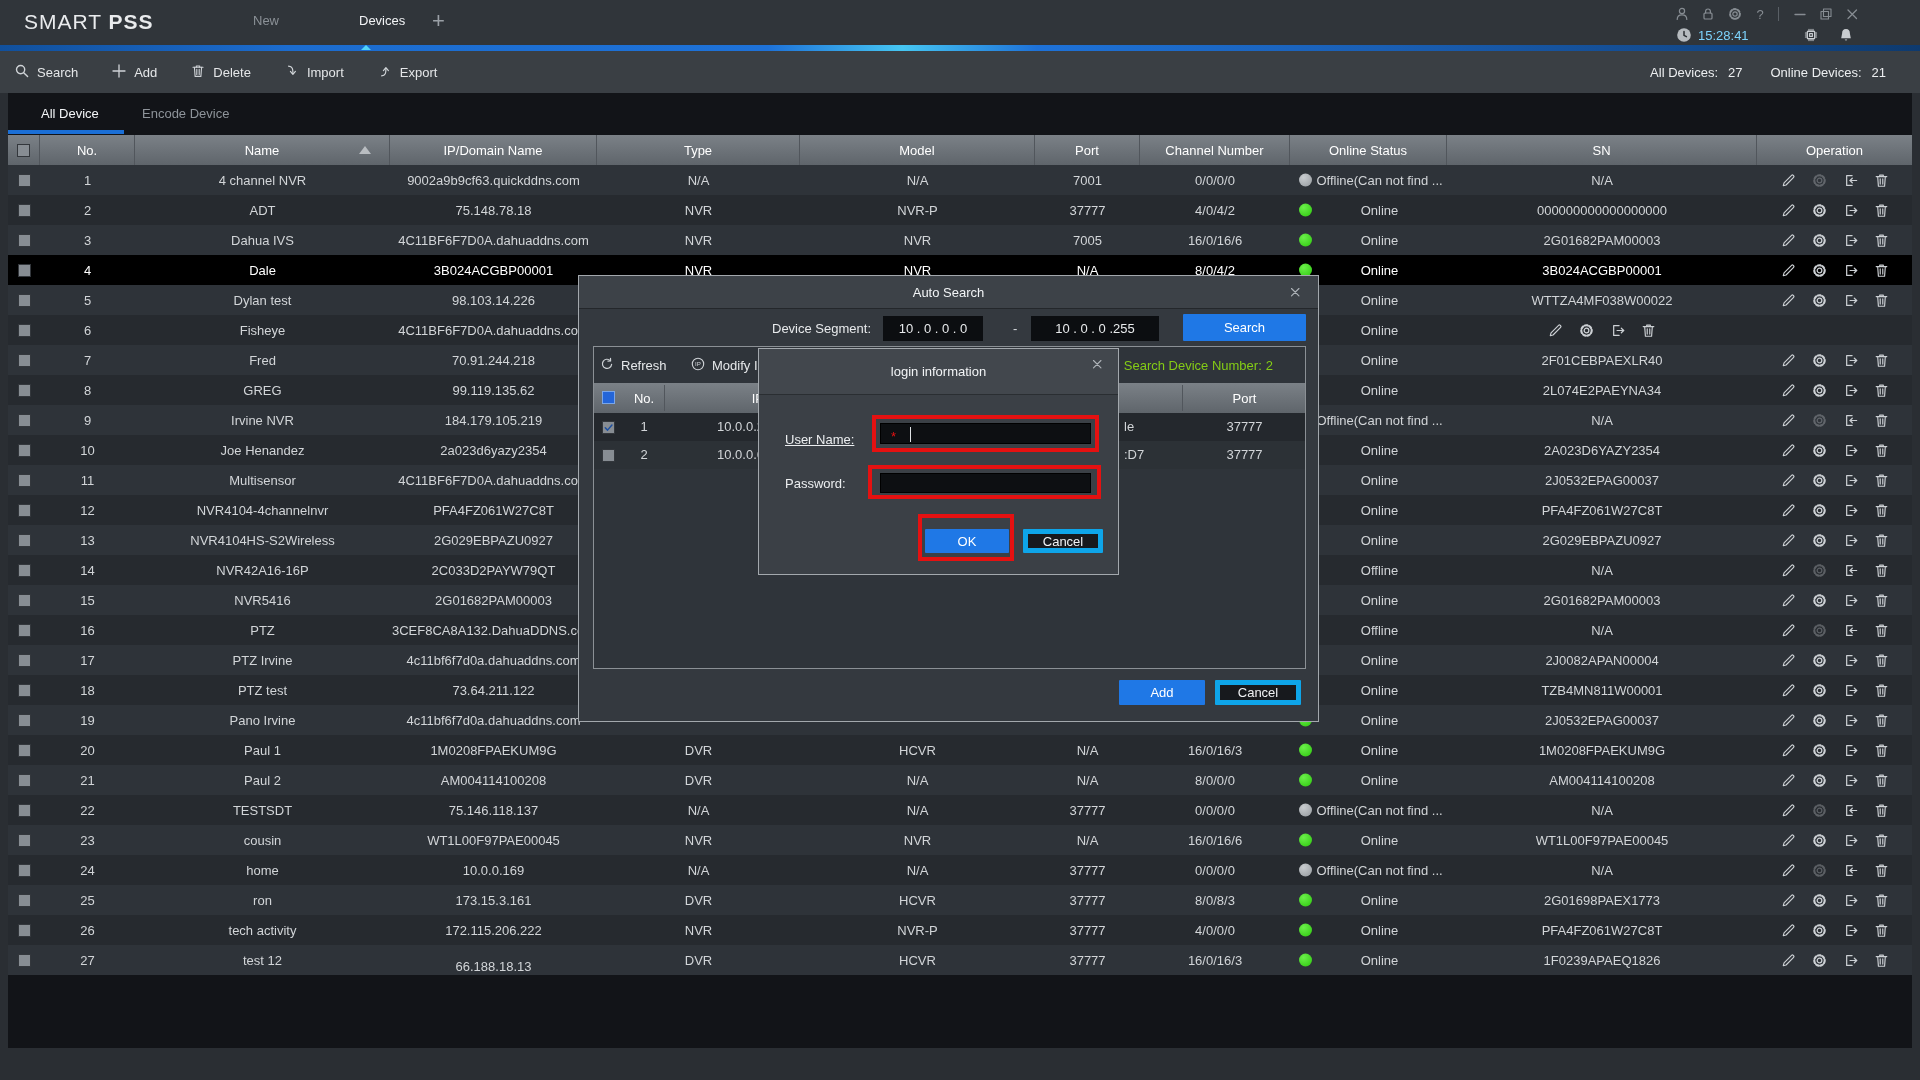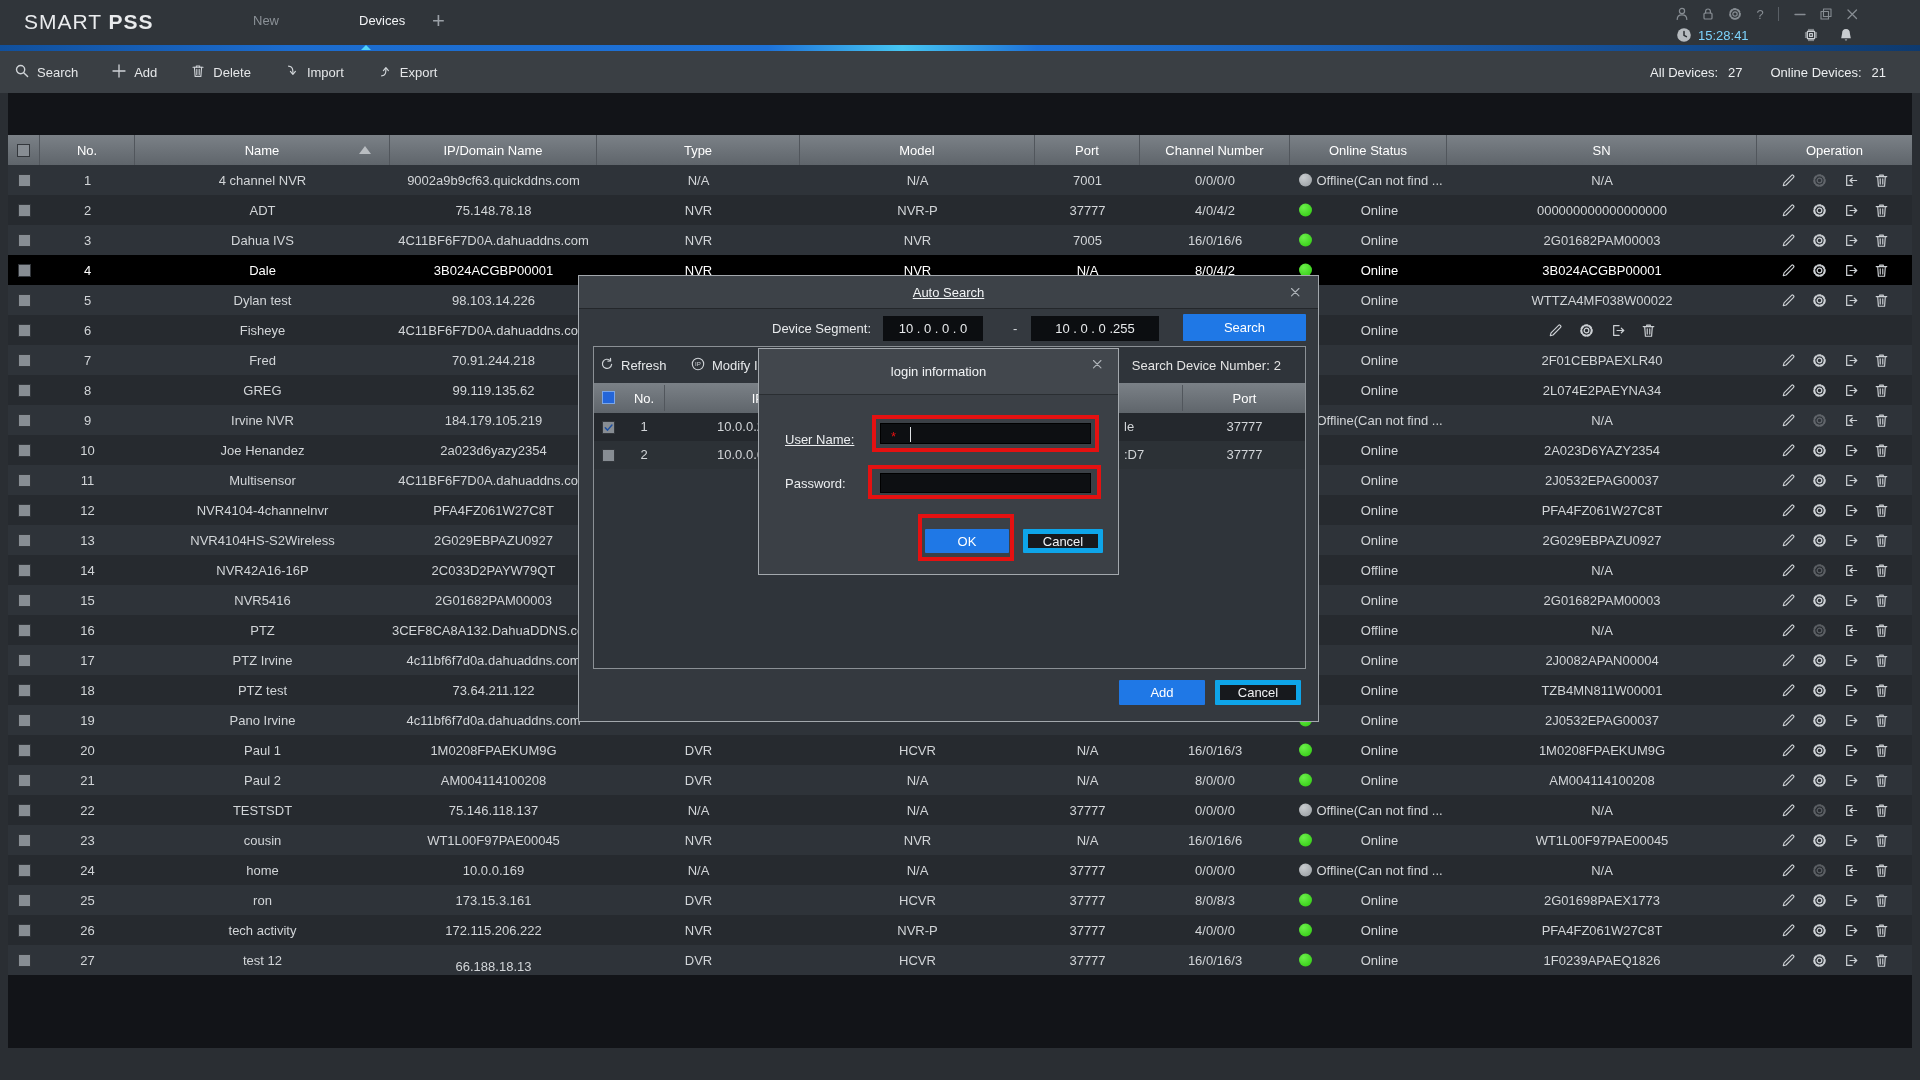--- a/index.html
+++ b/index.html
@@ -63,35 +63,35 @@
   .op svg { width:17px; height:17px; display:block; }
   .op.dim { opacity:.32; }
 
   
   .dialog { position:absolute; border:1px solid #a3a8ad; }
   .dlg-title { position:relative; width:100%; display:flex; align-items:center; justify-content:center; color:#f2f4f6; font-size:13px; }
   .dlg-x { position:absolute; width:14px; height:14px; color:#aeb3b8; }
   .dlg-x svg { width:14px; height:14px; }
 
   .autosearch { left:578px; top:275px; width:741px; height:447px; background:#34393f; z-index:10; }
-  .as-title { height:33px; background:#3d4248; border-bottom:1px solid #24272b;text-decoration:underline; }
+  .as-title { height:33px; background:#3d4248; border-bottom:1px solid #24272b; }
   .as-title .dlg-x { right:16px; top:9px; }
   .as-segrow { position:absolute; left:0; top:38px; width:100%; height:28px; }
   .as-seglabel { position:absolute; right:447px; top:7px; color:#e8eaec; font-size:13px; }
   .ip-box { position:absolute; top:2px; height:25px; background:#0c0e11; color:#e8eaec; font-size:13px;
     display:flex; align-items:center; justify-content:center; gap:0; }
   .as-dash { position:absolute; left:434px; top:7px; color:#d8dbde; font-size:13px; }
   .btn-blue { background:#1f78e6; color:#fff; font-size:13px; display:flex; align-items:center; justify-content:center; border-radius:1px; }
   .btn-dark { background:#17191d; color:#f0f2f4; font-size:13px; display:flex; align-items:center; justify-content:center; border:5px solid #0ea5e9; border-radius:1px; }
   .as-search { position:absolute; left:604px; top:38px; width:123px; height:27px; }
   .as-panel { position:absolute; left:14px; top:70px; width:713px; height:323px; background:#2f343a; border:1px solid #8b9095; }
   .as-actions { position:absolute; left:0; top:0; width:100%; height:36px; }
   .as-act { position:absolute; top:9px; display:flex; align-items:center; gap:6px; color:#e6e8ea; font-size:13px; }
   .as-act svg { width:16px; height:16px; color:#cfd3d7; }
-  .as-devnum { position:absolute; right:24px; top:11px; color:#e5e5e5; font-size:13px; display:flex; gap:4px; }
+  .as-devnum { position:absolute; right:32px; top:11px; color:#84cc16; font-size:13px; display:flex; gap:4px; }
   .as-thead { position:absolute; left:0; top:36px; width:100%; height:30px; background:linear-gradient(#7b8187,#5f656b); }
   .as-hsep { position:absolute; top:38px; width:1px; height:26px; background:#51565c; }
   .as-hcell { position:absolute; top:36px; height:30px; display:flex; align-items:center; color:#fff; font-size:13px; }
   .as-cb { position:absolute; width:13px; height:13px; }
   .as-cb.all { background:#2465d8; border:1px solid #7aa6e8; }
   .as-cb.row { background:#878d93; border:1px solid #33373c; }
   .as-cb svg { width:13px; height:13px; color:#1c4fa0; }
   .as-row { position:absolute; left:0; width:100%; height:28px; font-size:13px; color:#d2d5d8; }
   .as-row.r1 { top:66px; background:#24282d; }
   .as-row.r2 { top:94px; background:#2c3136; }
@@ -232,20 +232,25 @@
           <span>27</span>
       </div>
       <div class="tb-count">
         <span>Online Devices:</span>
           <span>21</span>
       </div>
     </div>
   </div>
 
   <div class="panel">
+    <div class="devtabs">
+      <div class="devtab active" style="left:33px;">All Device</div>
+      <div class="devtab inactive" style="left:134px;">Encode Device</div>
+      <div class="devtab-underline"></div>
+    </div>
 
     <div class="thead grid-row">
       <div class="hcell">
           <span class="cb"></span>
         </div>
       <div class="hcell">No.</div>
       <div class="hcell">
           <span>Name</span>
           <span class="sort-asc"></span>
         </div>

